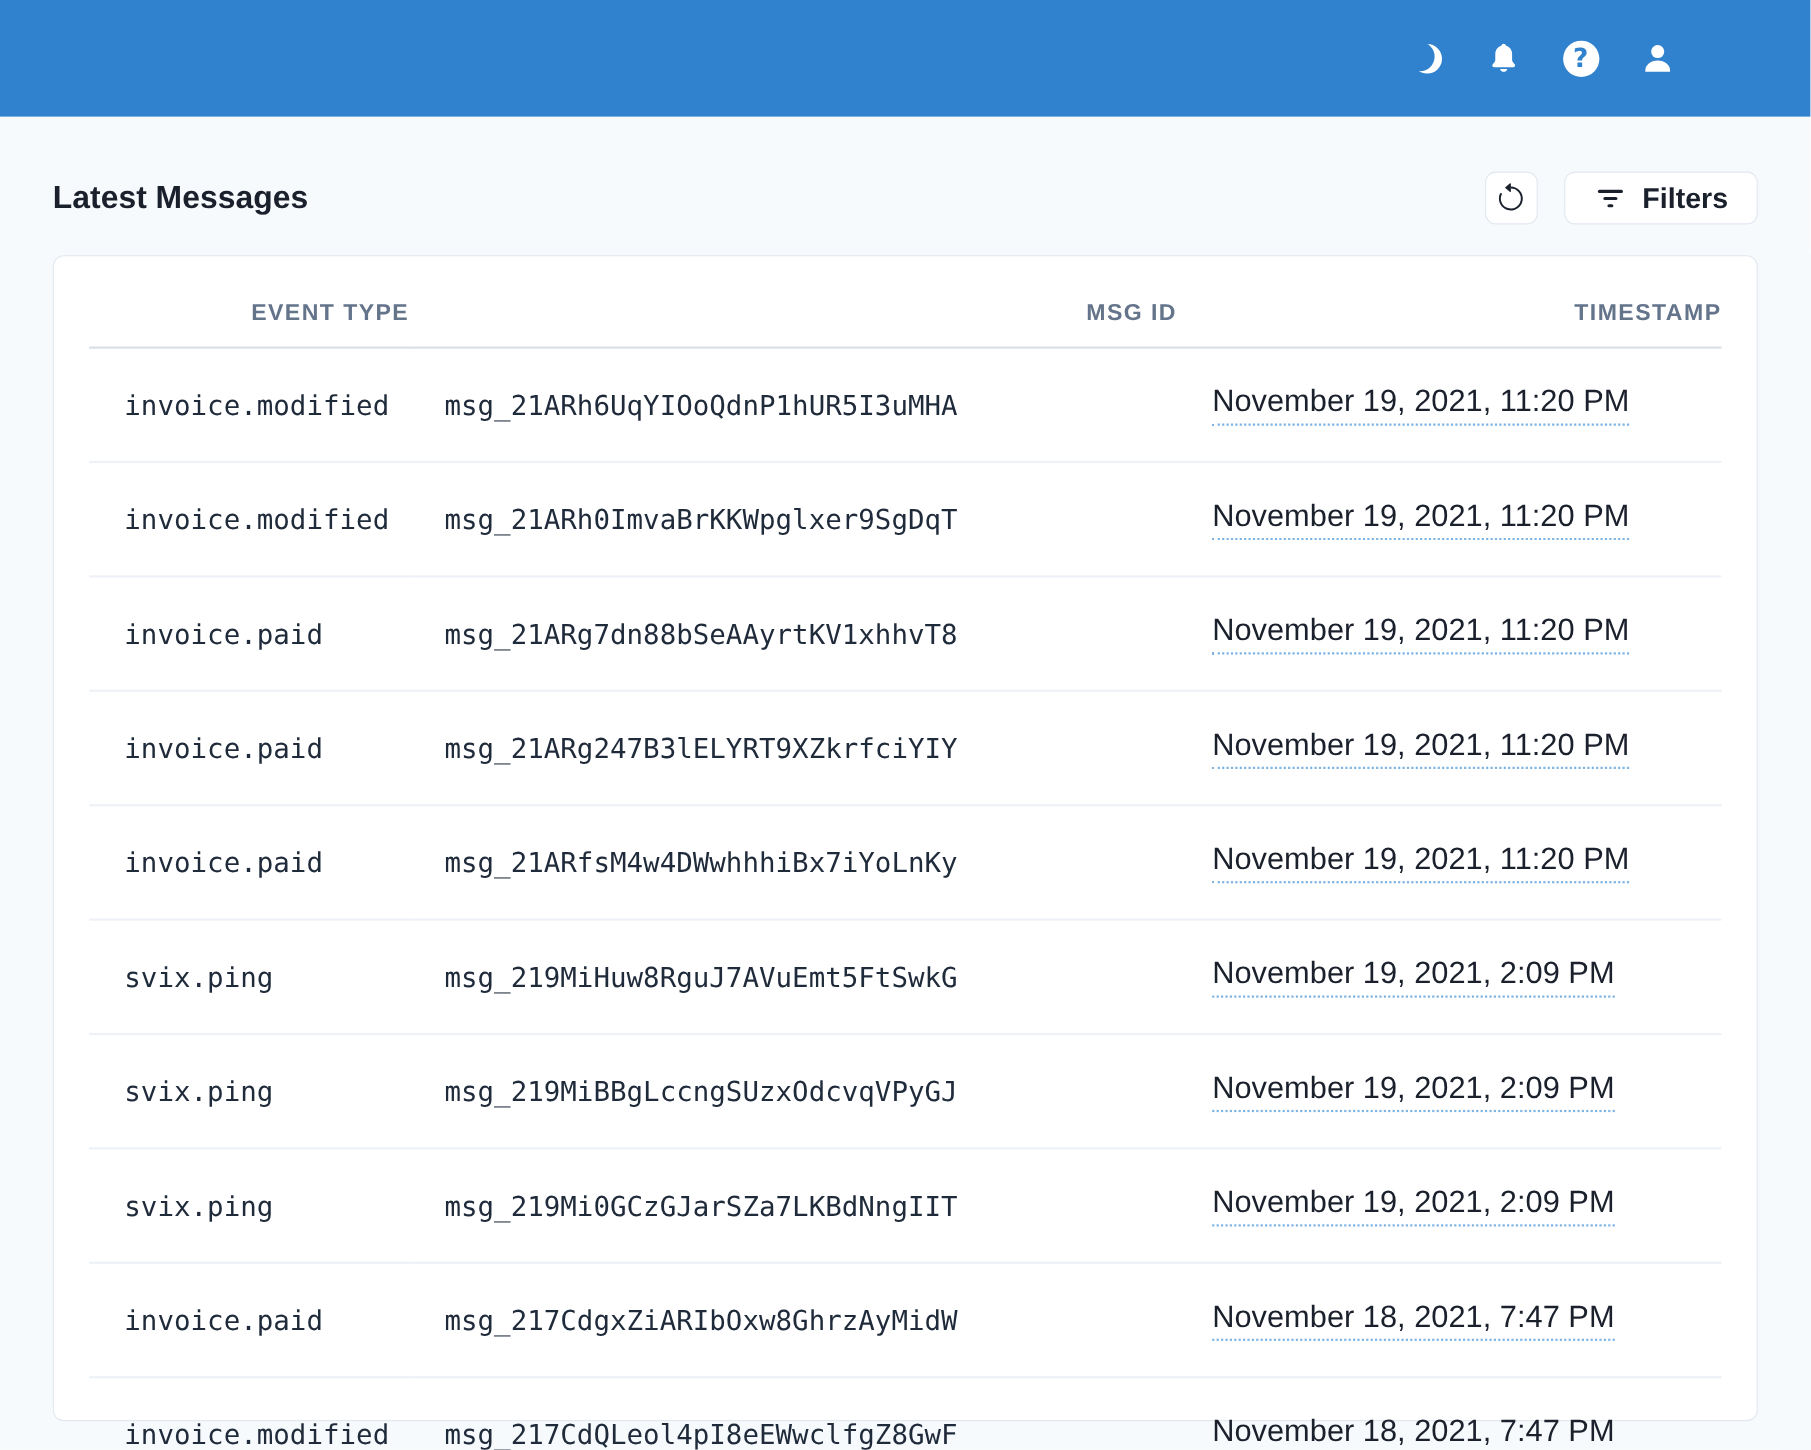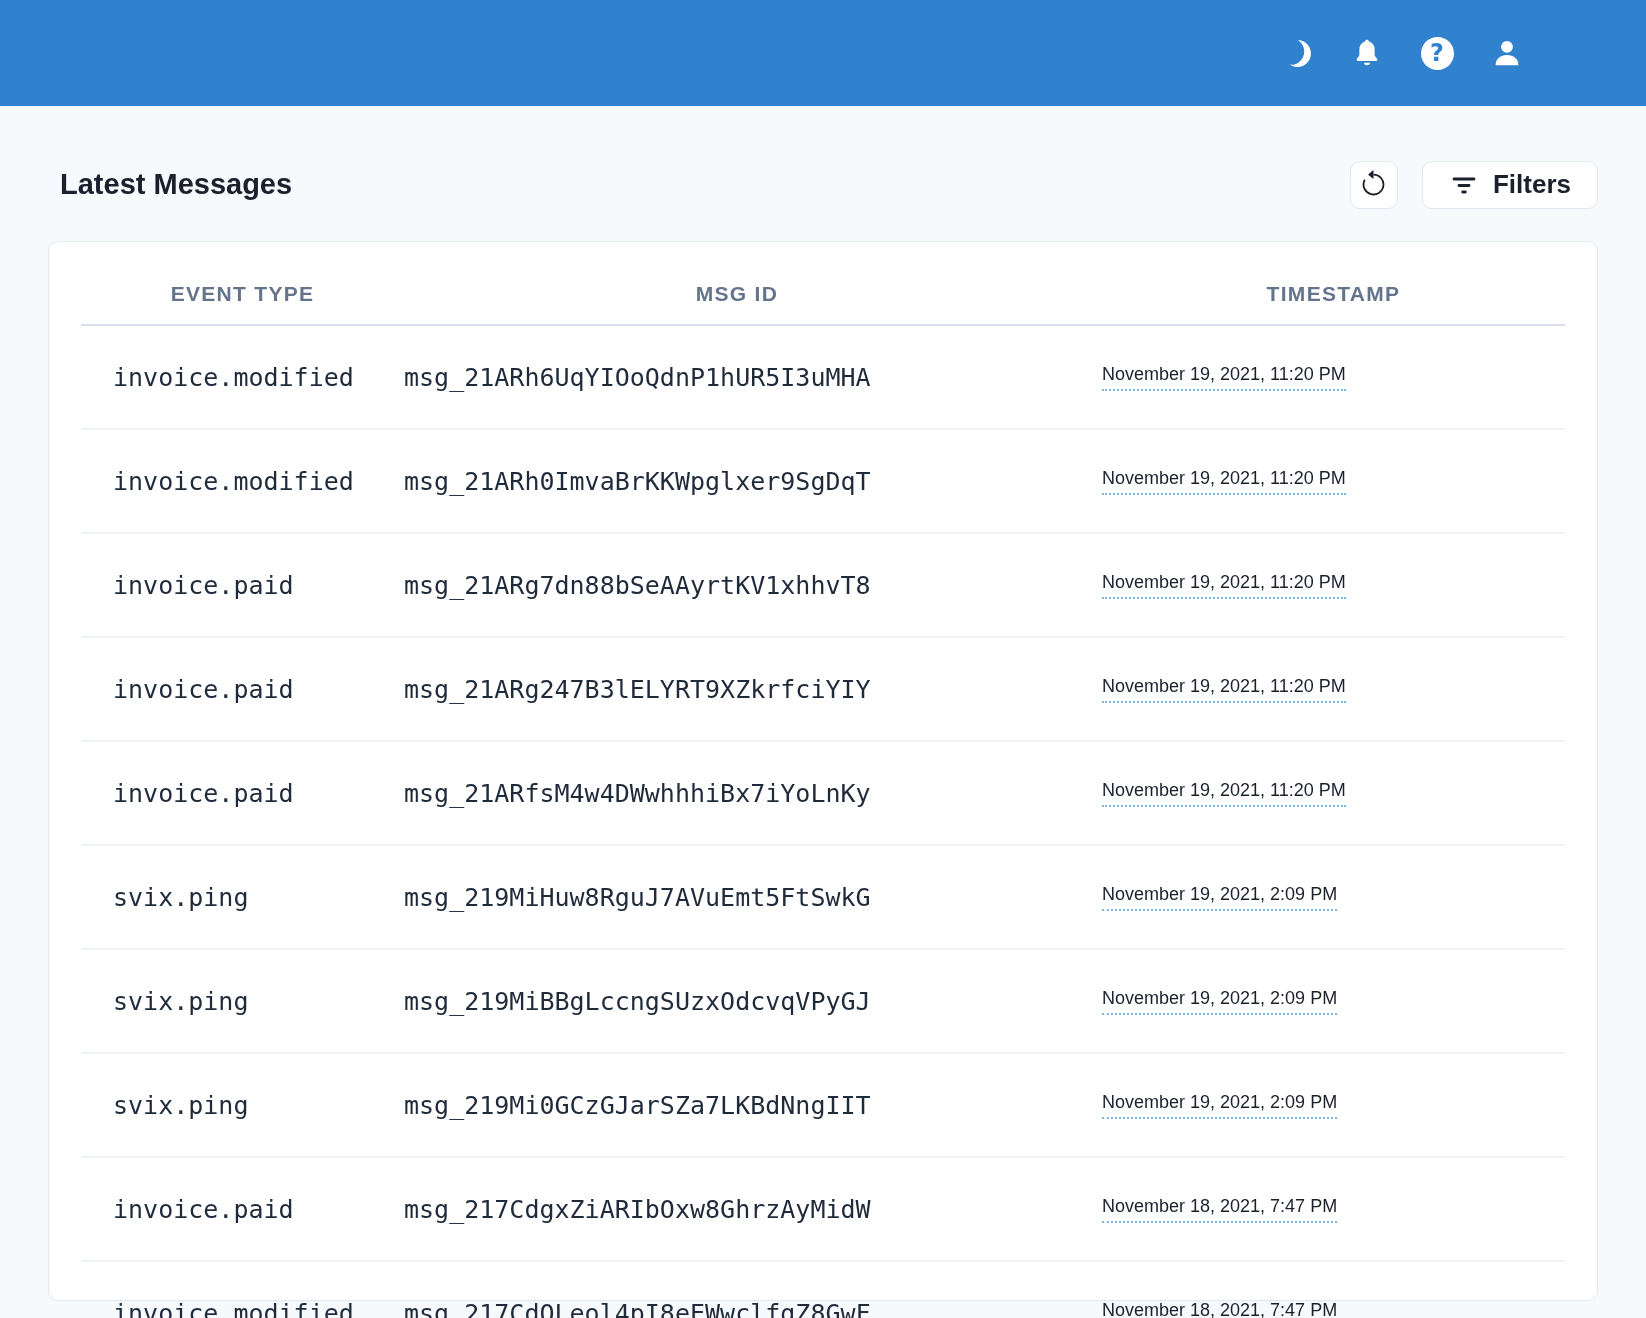--- a/index.html
+++ b/index.html
@@ -32,52 +32,52 @@
   .help-badge{
     width:33px;height:33px;border-radius:50%;background:#fff;
     color:var(--topbar-blue);font-weight:700;font-size:24px;
     display:flex;align-items:center;justify-content:center;
     font-family:"DejaVu Sans",sans-serif;
   }
   
   .main{padding:0 48px;}
   .page-title{font-size:29px;font-weight:400;margin:62px 0 0;color:var(--text-dark);}
   .section-row{display:flex;align-items:center;justify-content:space-between;margin-top:50px;}
-  .section-title{font-size:29px;font-weight:700;color:var(--text-dark);margin:12px;}
+  .section-title{font-size:29px;font-weight:700;color:var(--text-dark);margin:0;}
   .btns{display:flex;gap:24px;}
   .btn{
     background:#fff;border:1px solid var(--border);border-radius:10px;
     height:48px;display:flex;align-items:center;justify-content:center;
     color:#2d3748;cursor:pointer;
   }
   .btn.icon-only{width:48px;}
   .btn.filters{padding:0 26px;gap:14px;font-weight:700;font-size:26px;color:var(--text-dark);}
   
   .card{
     margin-top:28px;background:#fff;border:1px solid var(--border);
     border-radius:10px;padding:8px 32px 0;height:1060px;
   }
   table{width:100%;border-collapse:collapse;table-layout:fixed;}
   col.c1{width:291px;} col.c2{width:698px;} col.c3{width:auto;}
   th{
-    text-align:center;font-size:21px;font-weight:700;letter-spacing:1.3px;
+    text-align:right;font-size:21px;font-weight:700;letter-spacing:1.3px;
     color:var(--th-gray);padding:32px 0 18px 32px;
     border-bottom:2px solid #d9e0e9;
   }
   td{
     height:104px;padding:0 0 0 32px;vertical-align:middle;
     border-bottom:2px solid #eef2f7;
   }
   tr[data-name="table-row"]{cursor:pointer;}
   td.mono{
     font-family:"DejaVu Sans Mono","Liberation Mono",monospace;
     font-size:25px;color:var(--text-mono);
     white-space:nowrap;overflow:hidden;
   }
-  td.ts{font-size:18px;color:var(--text-dark);white-space:nowrap;}
+  td.ts{font-size:28px;color:var(--text-dark);white-space:nowrap;}
   .ts-inner{
     display:inline-block;border-bottom:2px dotted var(--underline-blue);
     padding-bottom:4px;cursor:pointer;
   }
   svg{display:block;}
 </style>
 </head>
 <body>
 
 <header class="topbar" data-name="topbar">

